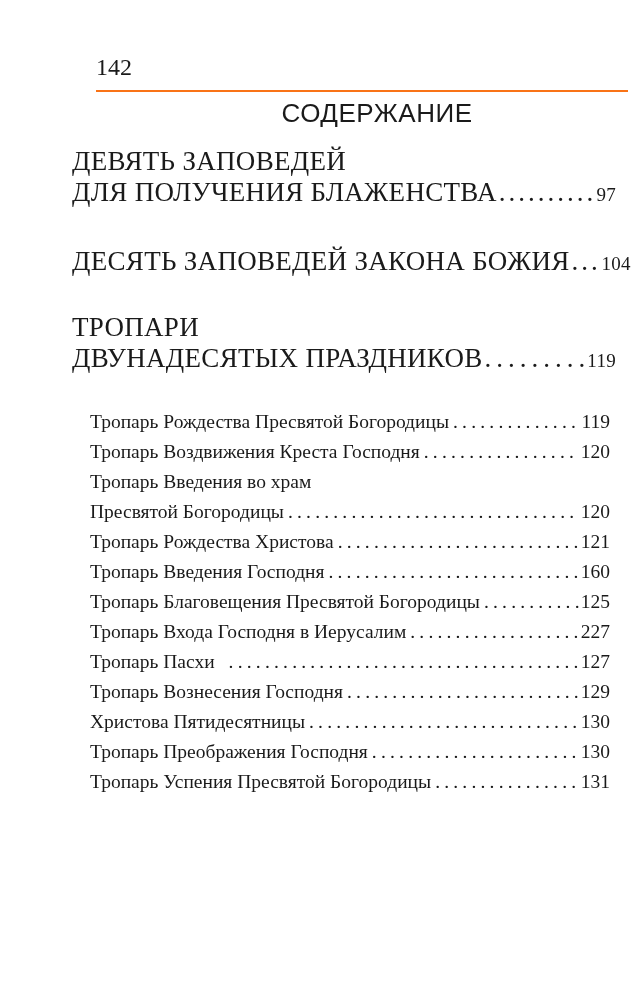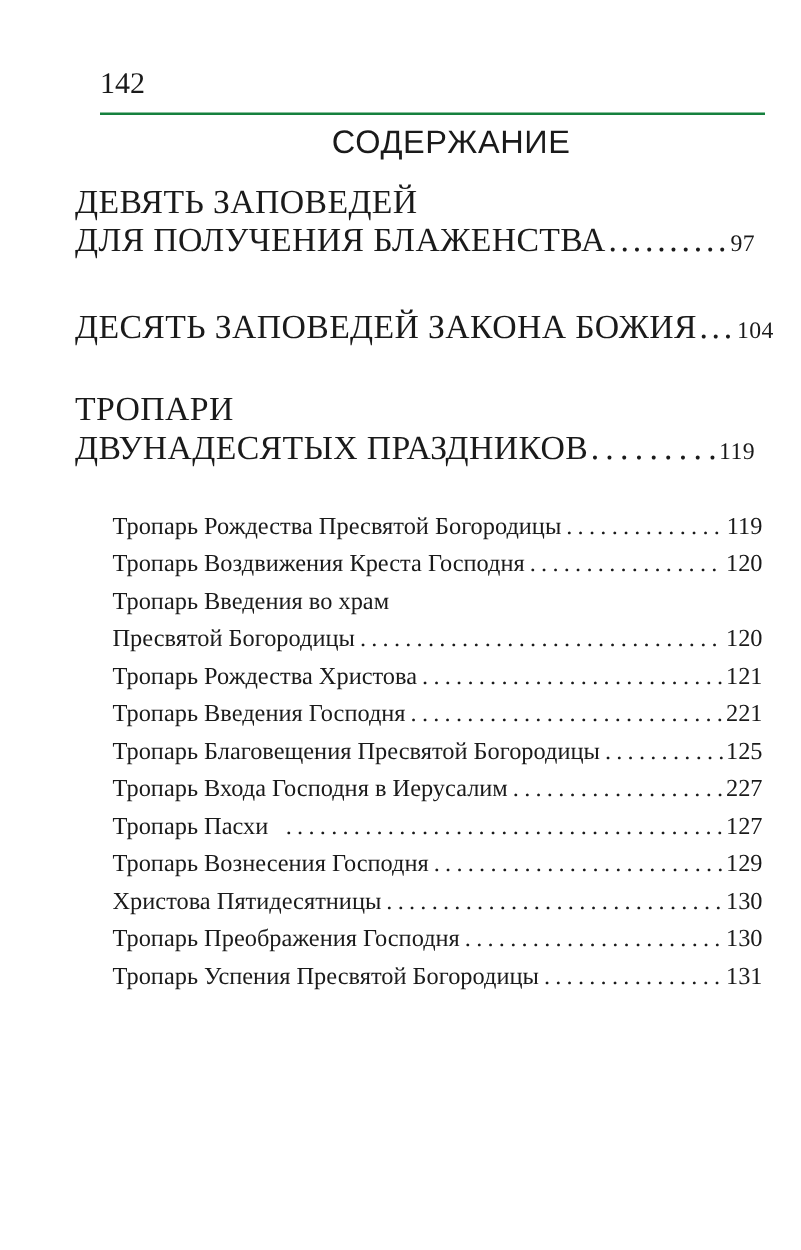--- a/index.html
+++ b/index.html
@@ -2,34 +2,34 @@
 <html><head>
   <meta charset="utf-8">
   <style>
     html, body { margin: 0; padding: 0; background: #ffffff; }
     body {
       width: 641px; height: 1000px; position: relative; overflow: hidden;
       color: #1a1a1a;
       font-family: "Liberation Serif", "DejaVu Serif", serif;
     }
     .header {
-      position: absolute; left: 80px; top: 48px; width: 532px; height: 42px;
-      border-bottom: 2px solid #15803d;
+      position: absolute; left: 96px; top: 48px; width: 532px; height: 42px;
+      border-bottom: 2px solid #f97316;
     }
     .page-num {
       position: absolute; left: 0; top: 6px;
       font-family: "Liberation Serif", serif; font-size: 24px;
     }
     .running-title {
       position: absolute; left: 0; right: 0; top: 2px; text-align: center;
       font-family: "Liberation Sans", "DejaVu Sans", sans-serif; font-size: 26px;
       letter-spacing: 0.5px; padding-left: 30px; margin-top: 48px;
     }
     .section {
-      position: absolute; left: 60px; width: 544px;
+      position: absolute; left: 72px; width: 544px;
       font-size: 27px; line-height: 31px; letter-spacing: 0.3px;
     }
     .line { display: flex; align-items: baseline; white-space: nowrap; }
     .dots { flex: 1; overflow: hidden; letter-spacing: 3px; margin: 0 2px; }
     .dots::before {
       content: "................................................................................................................";
     }
     .pg { font-size: 19px; }
     .sub {
       position: absolute; left: 90px; width: 520px;
@@ -90,21 +90,21 @@
     <span class="pg">120</span>
   </div>
   <div class="line">
     <span>Тропарь Рождества Христова</span>
     <span class="dots"></span>
     <span class="pg">121</span>
   </div>
   <div class="line">
     <span>Тропарь Введения Господня</span>
     <span class="dots"></span>
-    <span class="pg">221</span>
+    <span class="pg">160</span>
   </div>
   <div class="line">
     <span>Тропарь Благовещения Пресвятой Богородицы</span>
     <span class="dots"></span>
     <span class="pg">125</span>
   </div>
   <div class="line">
     <span>Тропарь Входа Господня в Иерусалим</span>
     <span class="dots"></span>
     <span class="pg">227</span>

